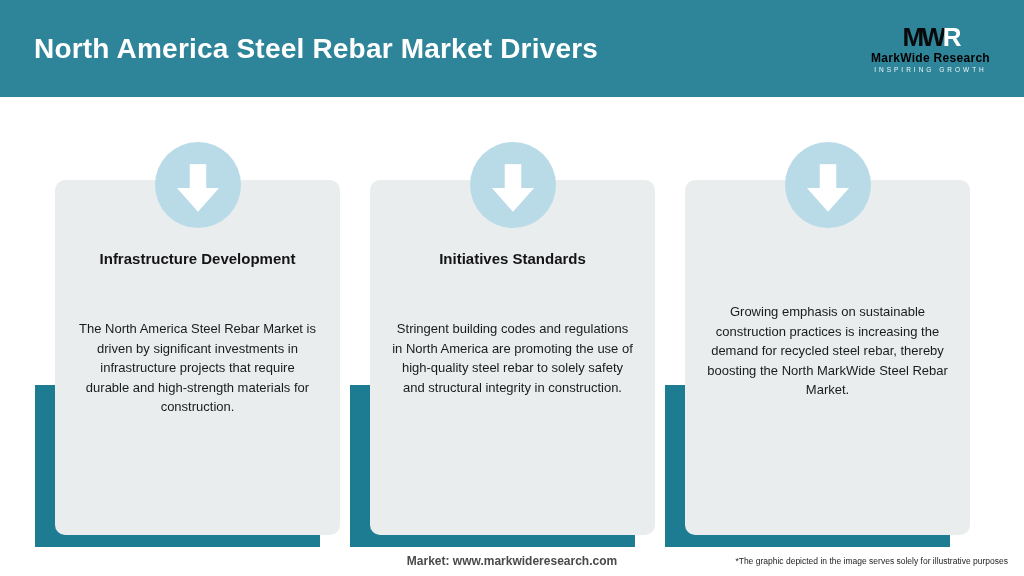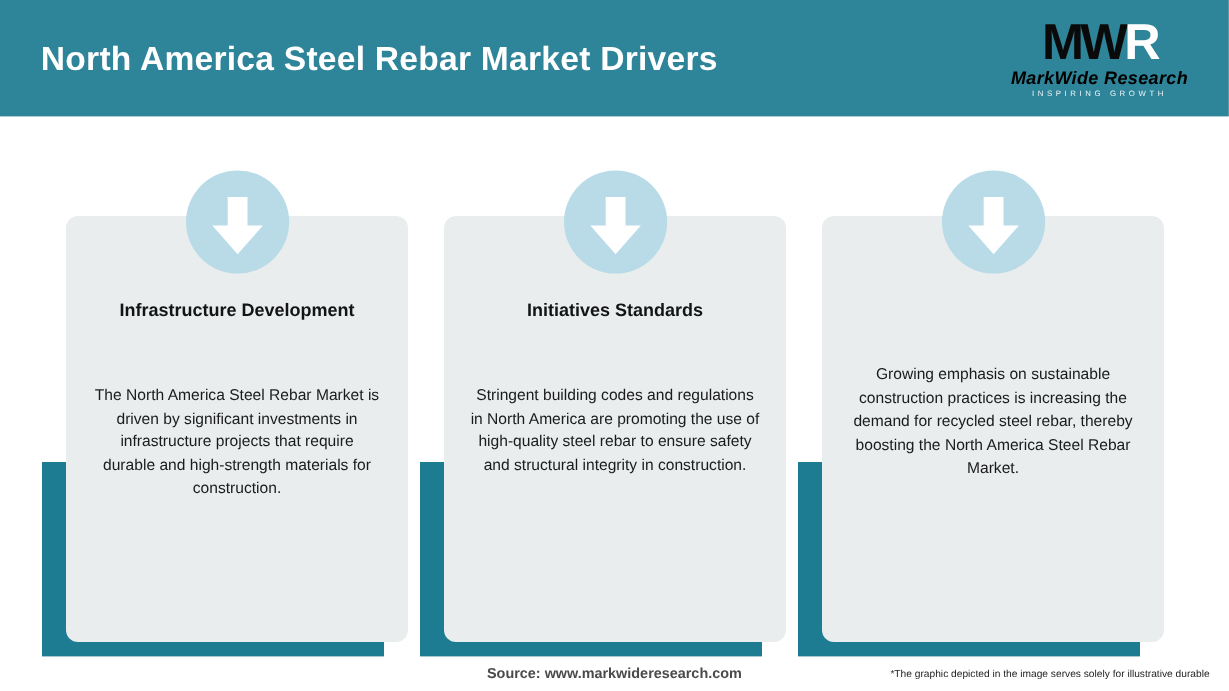--- a/index.html
+++ b/index.html
@@ -16,24 +16,24 @@
     position:absolute; top:0; left:0; width:1024px; height:97px;
     background:var(--header-teal,#2e8498);
     display:flex; align-items:center; justify-content:space-between;
     box-sizing:border-box; padding:0 34px;
   }
   .page-title {
     margin:0; color:#ffffff; font-size:28px; font-weight:bold; letter-spacing:0.2px;
   }
   .logo { text-align:center; line-height:1; }
   .logo-mark {
-    font-size:42px; font-weight:800; letter-spacing:-3px; color:#0a0a0a;
+    font-size:26px; font-weight:800; letter-spacing:-3px; color:#0a0a0a;
   }
   .logo-mark .white { color:#ffffff; }
-  .logo-name { font-size:15px; font-weight:bold; color:#000000; margin-top:2px; letter-spacing:0.3px;font-style:italic; }
+  .logo-name { font-size:12px; font-weight:bold; color:#000000; margin-top:2px; letter-spacing:0.3px; }
   .logo-tagline { font-size:6.5px; color:#eef6f8; letter-spacing:3px; margin-top:3px; text-transform:uppercase; }
 
   
   .card { position:absolute; top:180px; width:285px; height:355px; }
   .card.c1 { left:55px; }
   .card.c2 { left:370px; }
   .card.c3 { left:685px; }
   .card-shadow {
     position:absolute; left:-20px; top:205px; width:285px; height:162px;
     background:var(--shadow-teal,#1e7c92);
@@ -99,33 +99,33 @@
   <section class="card c2">
     <div class="card-shadow"></div>
     <div class="panel">
       <div class="badge">
         <svg viewBox="0 0 48 52">
           <rect x="15" y="0" width="18" height="27" fill="var(--arrow-white,#ffffff)"></rect>
           <polygon points="1,26 47,26 24,52" fill="var(--arrow-white,#ffffff)"></polygon>
         </svg>
       </div>
       <h2 class="card-title">Initiatives Standards</h2>
-      <p class="card-body">Stringent building codes and regulations in North America are promoting the use of high-quality steel rebar to ensure safety and structural integrity in construction.</p>
+      <p class="card-body">Stringent building codes and regulations in North America are promoting the use of high-quality steel rebar to solely safety and structural integrity in construction.</p>
     </div>
   </section>
 
   <section class="card c3">
     <div class="card-shadow"></div>
     <div class="panel">
       <div class="badge">
         <svg viewBox="0 0 48 52">
           <rect x="15" y="0" width="18" height="27" fill="var(--arrow-white,#ffffff)"></rect>
           <polygon points="1,26 47,26 24,52" fill="var(--arrow-white,#ffffff)"></polygon>
         </svg>
       </div>
-      <p class="card-body">Growing emphasis on sustainable construction practices is increasing the demand for recycled steel rebar, thereby boosting the North America Steel Rebar Market.</p>
+      <p class="card-body">Growing emphasis on sustainable construction practices is increasing the demand for recycled steel rebar, thereby boosting the North MarkWide Steel Rebar Market.</p>
     </div>
   </section>
 
-  <div class="footer-source">Source: www.markwideresearch.com</div>
-  <div class="footer-disclaimer">*The graphic depicted in the image serves solely for illustrative durable</div>
+  <div class="footer-source">Market: www.markwideresearch.com</div>
+  <div class="footer-disclaimer">*The graphic depicted in the image serves solely for illustrative purposes</div>
 
 </div>
 
 </body></html>

